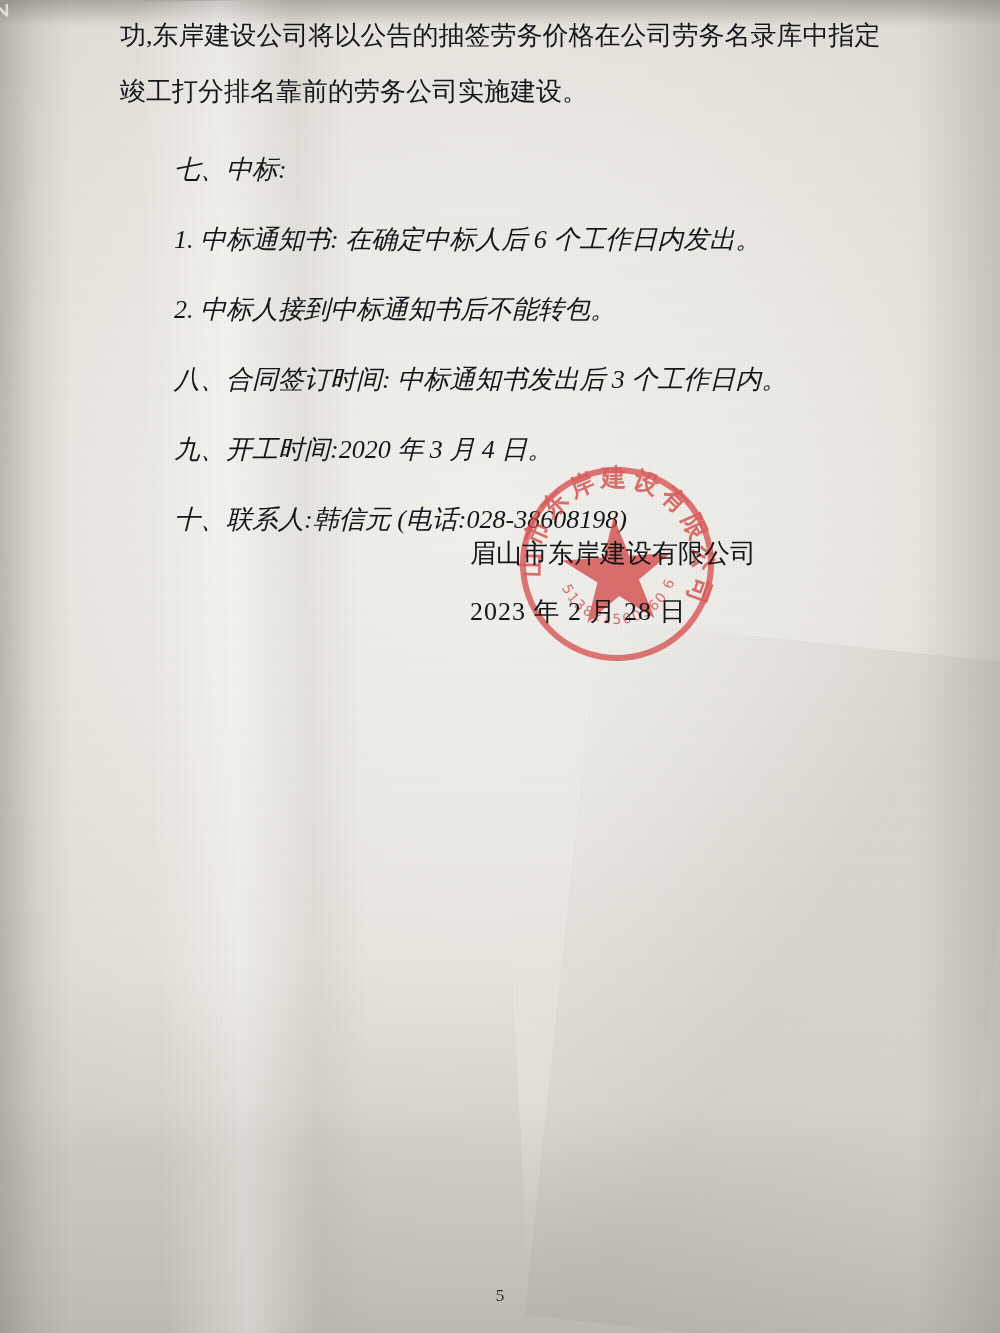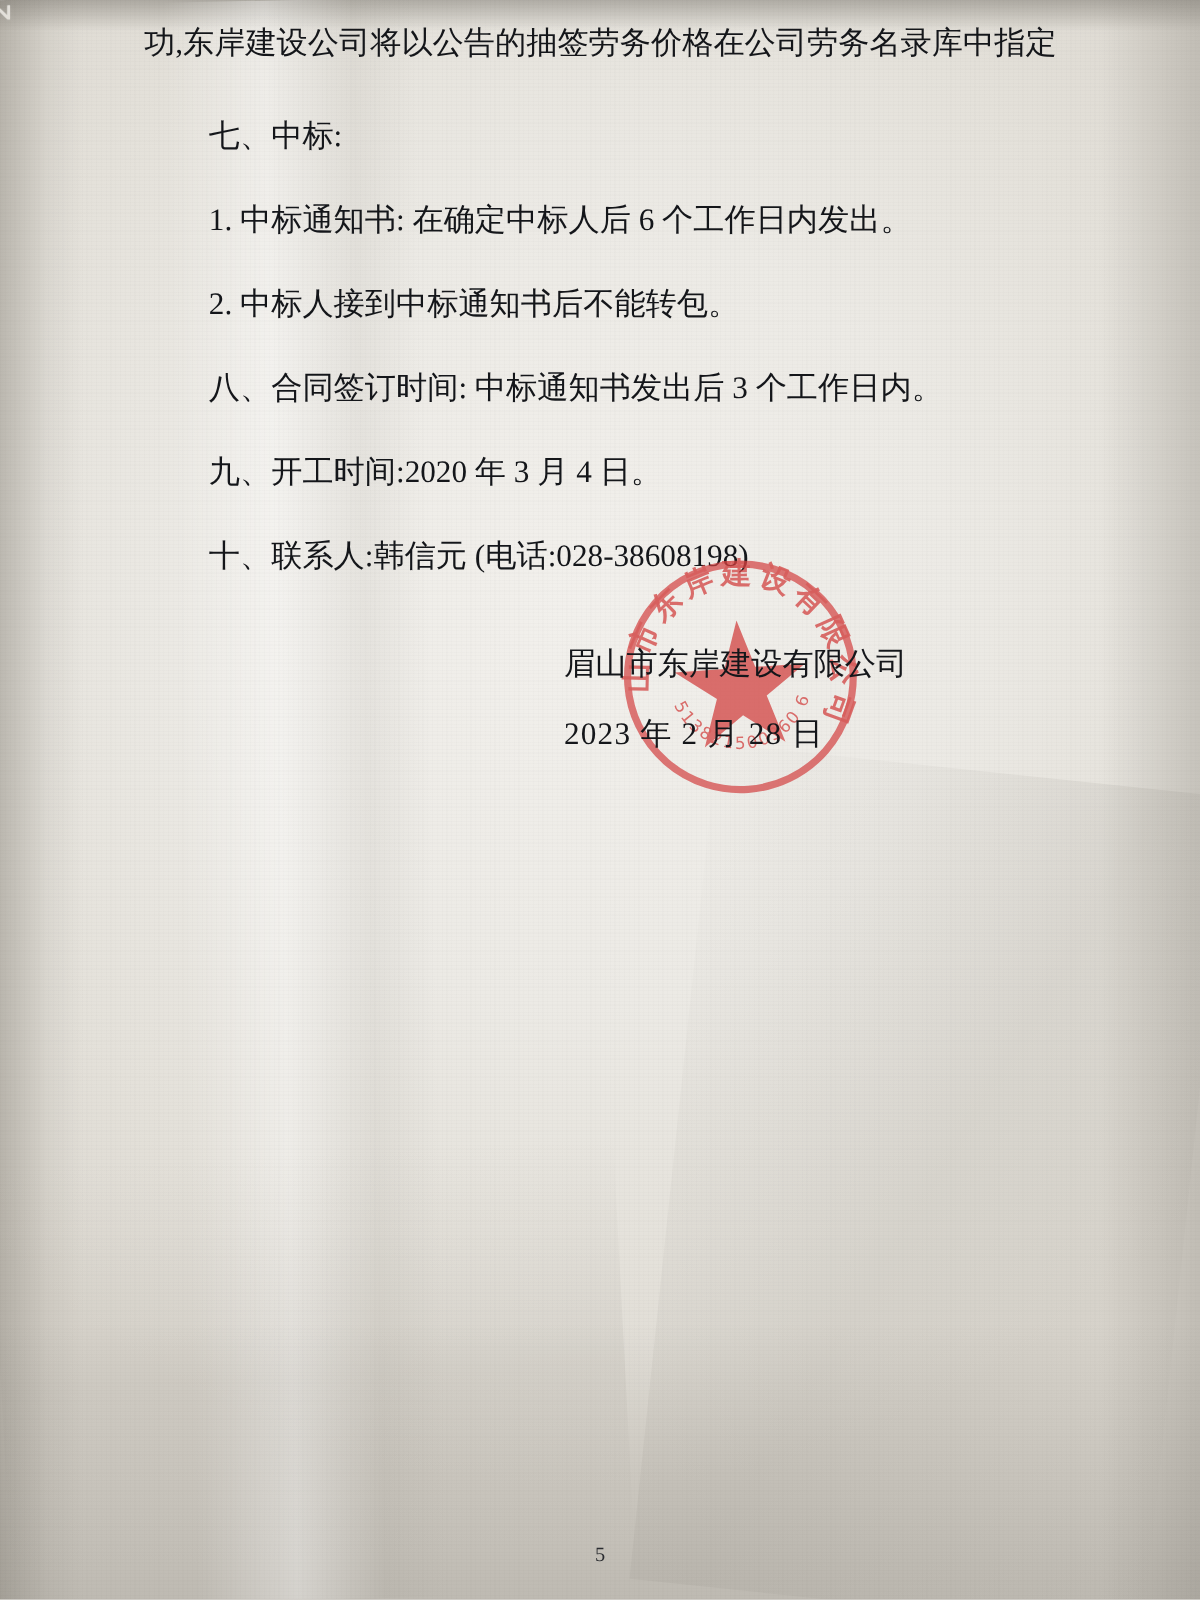--- a/index.html
+++ b/index.html
@@ -93,20 +93,21 @@
     color: #14161a;
     font-size: 26px;
     line-height: 56px;
   }
   .para {
     margin: 0;
     white-space: nowrap;
   }
   .para.indent {
     padding-left: 54px;
+    font-style: italic;
   }
   .gap-s { height: 14px; }
   .gap-m { height: 22px; }
 
   
   .sign {
     position: absolute;
     left: 470px;
     top: 525px;
     color: #14161a;
@@ -154,20 +155,21 @@
   <div class="shade shade-bottom"></div>
   <div class="shade crease-1"></div>
   <div class="shade crease-2"></div>
   <div class="shade crease-3"></div>
   <div class="grain"></div>
 
   <div class="timestamp">2020/2/28 13:53</div>
 
   <div class="doc">
     <p class="para">功,东岸建设公司将以公告的抽签劳务价格在公司劳务名录库中指定</p>
+    <p class="para">竣工打分排名靠前的劳务公司实施建设。</p>
     <div class="gap-m"></div>
     <p class="para indent">七、中标:</p>
     <div class="gap-s"></div>
     <p class="para indent">1. 中标通知书:  在确定中标人后 6 个工作日内发出。</p>
     <div class="gap-s"></div>
     <p class="para indent">2. 中标人接到中标通知书后不能转包。</p>
     <div class="gap-s"></div>
     <p class="para indent">八、合同签订时间:  中标通知书发出后 3 个工作日内。</p>
     <div class="gap-s"></div>
     <p class="para indent">九、开工时间:2020 年 3 月 4 日。</p>

